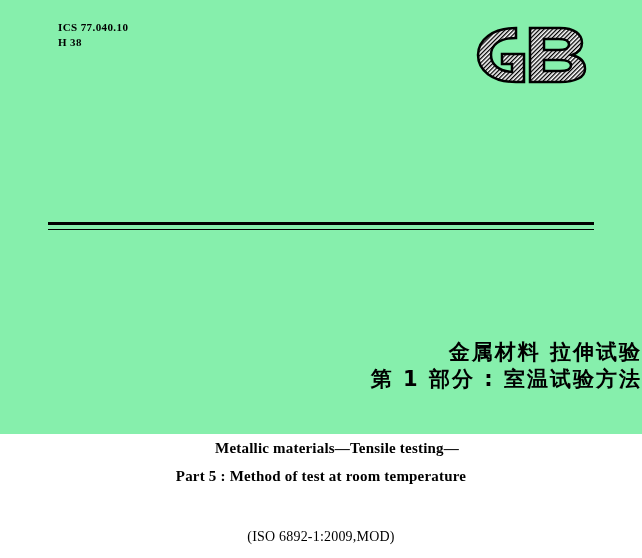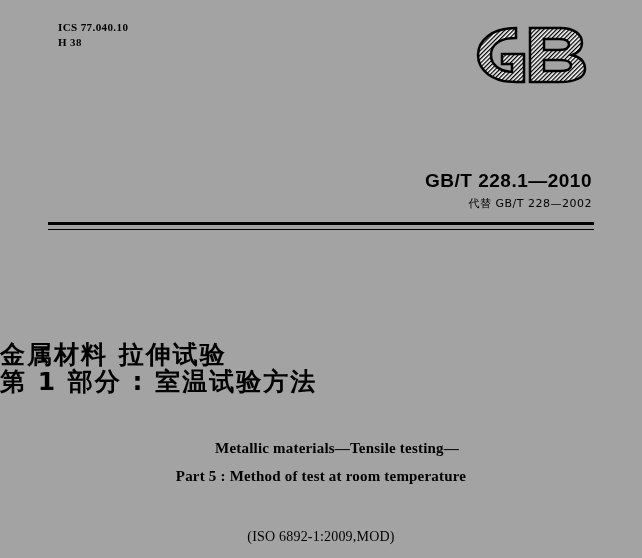--- a/index.html
+++ b/index.html
@@ -10,22 +10,22 @@
   body {
     width: 642px;
     height: 558px;
     font-family: "Liberation Serif", serif;
     color: #000000;
     overflow: hidden;
   }
   .page {
     position: relative;
     width: 642px;
-    height: 558px;
-    background: #a3a3a3;
+    height: 434px;
+    background: #86efac;
   }
 
   
   .ics-block {
     position: absolute;
     left: 58px;
     top: 20px;
     font-family: "Liberation Serif", serif;
     font-weight: bold;
     font-size: 11px;
@@ -93,24 +93,24 @@
   .rule-thin {
     top: 229px;
     height: 1px;
   }
 
   
   .cn-sub {
     position: absolute;
     left: 0;
     width: 642px;
-    text-align: left;
+    text-align: right;
     font-family: "DejaVu Sans", sans-serif;
     font-weight: bold;
-    font-size: 25px;
+    font-size: 21px;
     letter-spacing: 2px;
     white-space: nowrap;
   }
   .cn-sub-1 { top: 338px; }
   .cn-sub-2 { top: 365px; }
 
   .en-sub {
     position: absolute;
     left: 0;
     width: 642px;
@@ -172,24 +172,20 @@
                  L58 58 Z
                  M72 15 L72 26 L87 26 C94 26 97 24 97 20.5
                  C97 17 94 15 87 15 Z
                  M72 36 L72 47 L88 47 C96 47 99 45 99 41.5
                  C99 38 96 36 88 36 Z" fill="url(#hatch)" stroke="#000000" stroke-width="2.5"></path>
       </g>
     </svg>
   </div>
 
 
-  <div class="std-no">
-    <div class="main">GB/T 228.1—2010</div>
-    <div class="replace">代替 GB/T 228—2002</div>
-  </div>
 
   <div class="rule rule-thick"></div>
   <div class="rule rule-thin"></div>
 
   <div class="cn-sub cn-sub-1">金属材料  拉伸试验</div>
   <div class="cn-sub cn-sub-2">第 1 部分 : 室温试验方法</div>
 
   <div class="en-sub en-sub-1">Metallic materials—Tensile testing—</div>
   <div class="en-sub en-sub-2">Part 5 : Method of test at room temperature</div>
 

